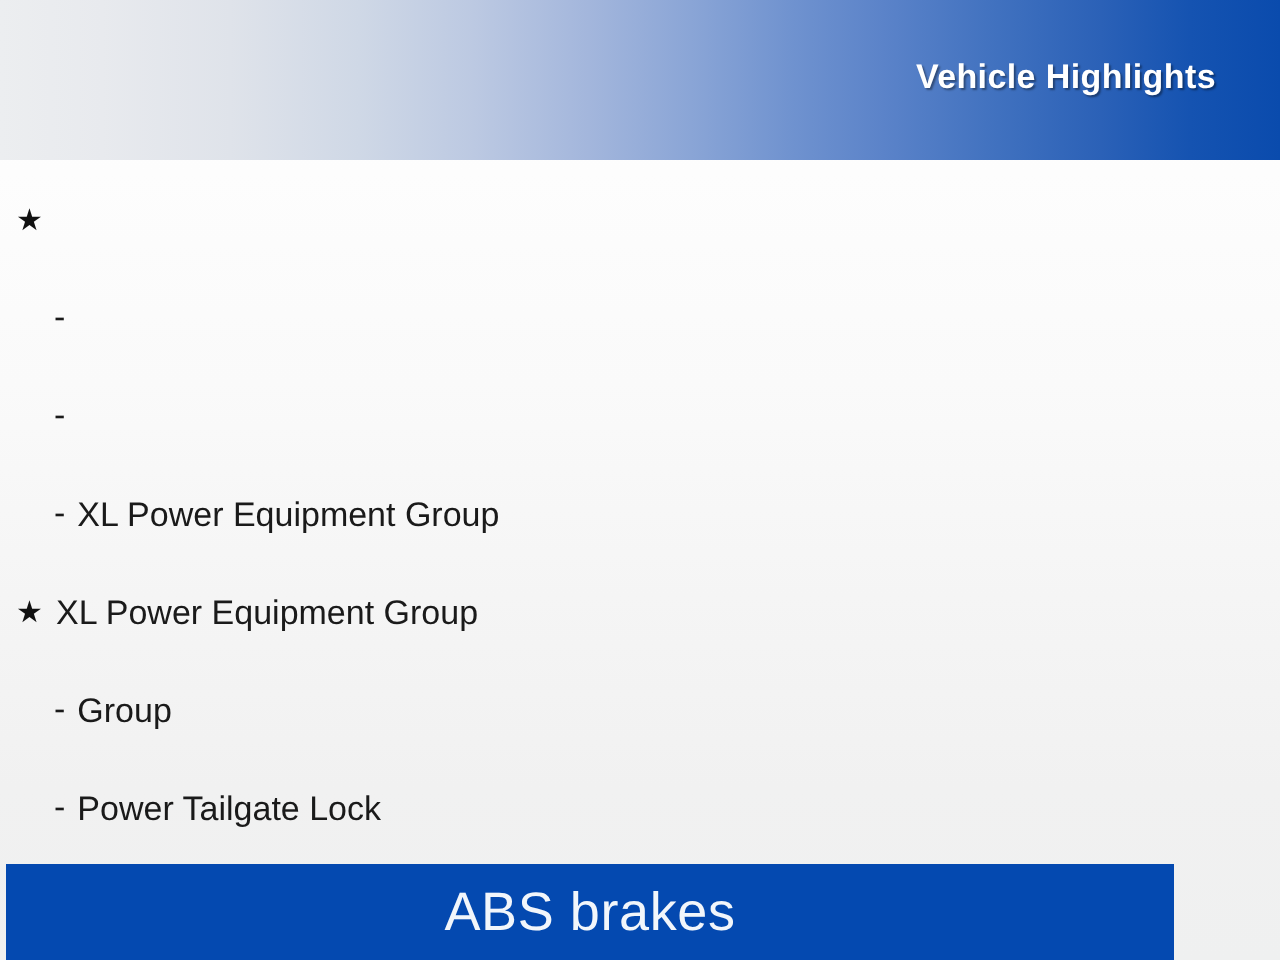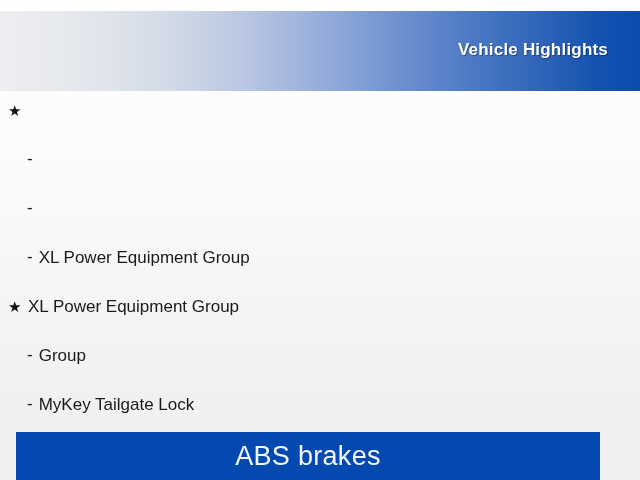--- a/index.html
+++ b/index.html
@@ -17,21 +17,21 @@
     position: relative;
     width: 640px;
     height: 480px;
     background: linear-gradient(to bottom, #ffffff 0%, #fdfdfd 18%, #fafafa 40%, #f5f5f5 62%, #f1f1f1 82%, #eff0f0 100%);
   }
 
   
   #header {
     position: absolute;
     left: 0;
-    top: 11px;
+    top: 0;
     width: 640px;
     height: 80px;
     background: linear-gradient(to right,
         #eceef0 0%,
         #e8eaee 8%,
         #dfe3ea 18%,
         #cfd8e6 28%,
         #bcc9e2 37%,
         #a3b6dc 46%,
         #8aa5d6 54%,
@@ -89,21 +89,21 @@
   }
   .row-label {
     font-size: 17px;
     color: #1a1a1a;
     line-height: 1;
   }
 
   
   #footer {
     position: absolute;
-    left: 16px;
+    left: 3px;
     top: 432px;
     width: 584px;
     height: 48px;
     background: #0449b0;
     display: flex;
     align-items: center;
     justify-content: center;
   }
   #footer-title {
     font-size: 27px;
@@ -139,21 +139,21 @@
       <div class="row main" style="top: 213px;">
         <span class="star-icon">★</span>
         <span class="row-label">XL Power Equipment Group</span>
       </div>
       <div class="row sub" style="top: 262px;">
         <span class="dash">-</span>
         <span class="row-label">Group</span>
       </div>
       <div class="row sub" style="top: 311px;">
         <span class="dash">-</span>
-        <span class="row-label">MyKey Tailgate Lock</span>
+        <span class="row-label">Power Tailgate Lock</span>
       </div>
     </div>
 
   <div id="footer">
     <div id="footer-title">ABS brakes</div>
   </div>
 
 </div>
 
 </body></html>

